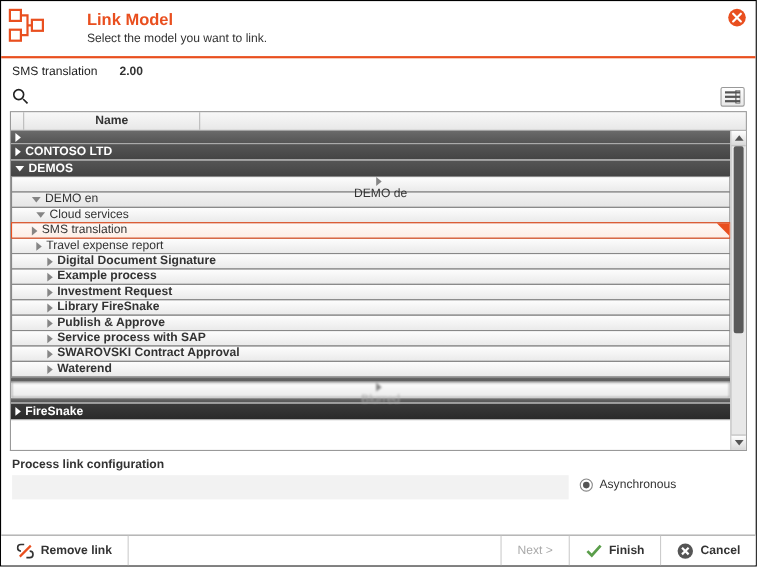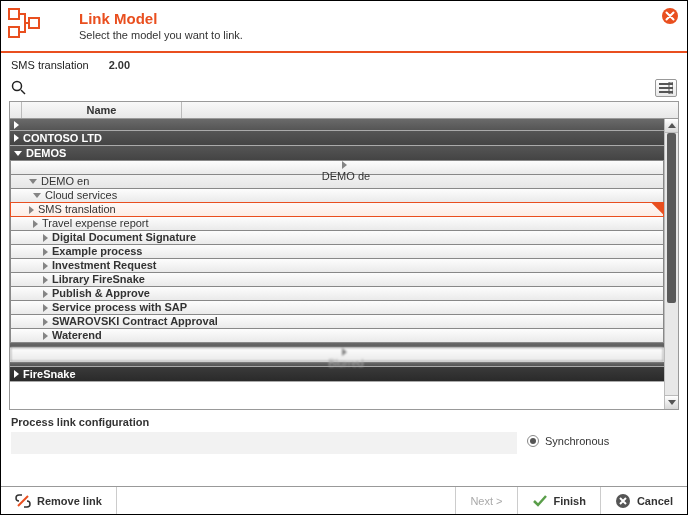--- a/index.html
+++ b/index.html
@@ -214,21 +214,21 @@
   </div>
 </div>
 
 <div class="config-section">
   <div class="config-label">Process link configuration</div>
   <div class="config-body">
     <div class="config-input"></div>
     <div class="radio-group">
       <div class="radio-row">
           <span class="radio checked"></span>
-          <span>Synchronous</span>
+          <span>Asynchronous</span>
         </div>
     </div>
   </div>
 </div>
 
 <div class="footer">
   <div class="footer-btn bold">
     <span class="ico"><svg viewBox="0 0 16 16">
           <path d="M4 8c-1.5 0-3-1-3-3s1.5-3 3-3h3M12 8c1.5 0 3 1 3 3s-1.5 3-3 3H9" fill="none" stroke="#333" stroke-width="1.5"></path>
           <line x1="3" y1="13" x2="13" y2="3" stroke="#e94f1f" stroke-width="2"></line>

